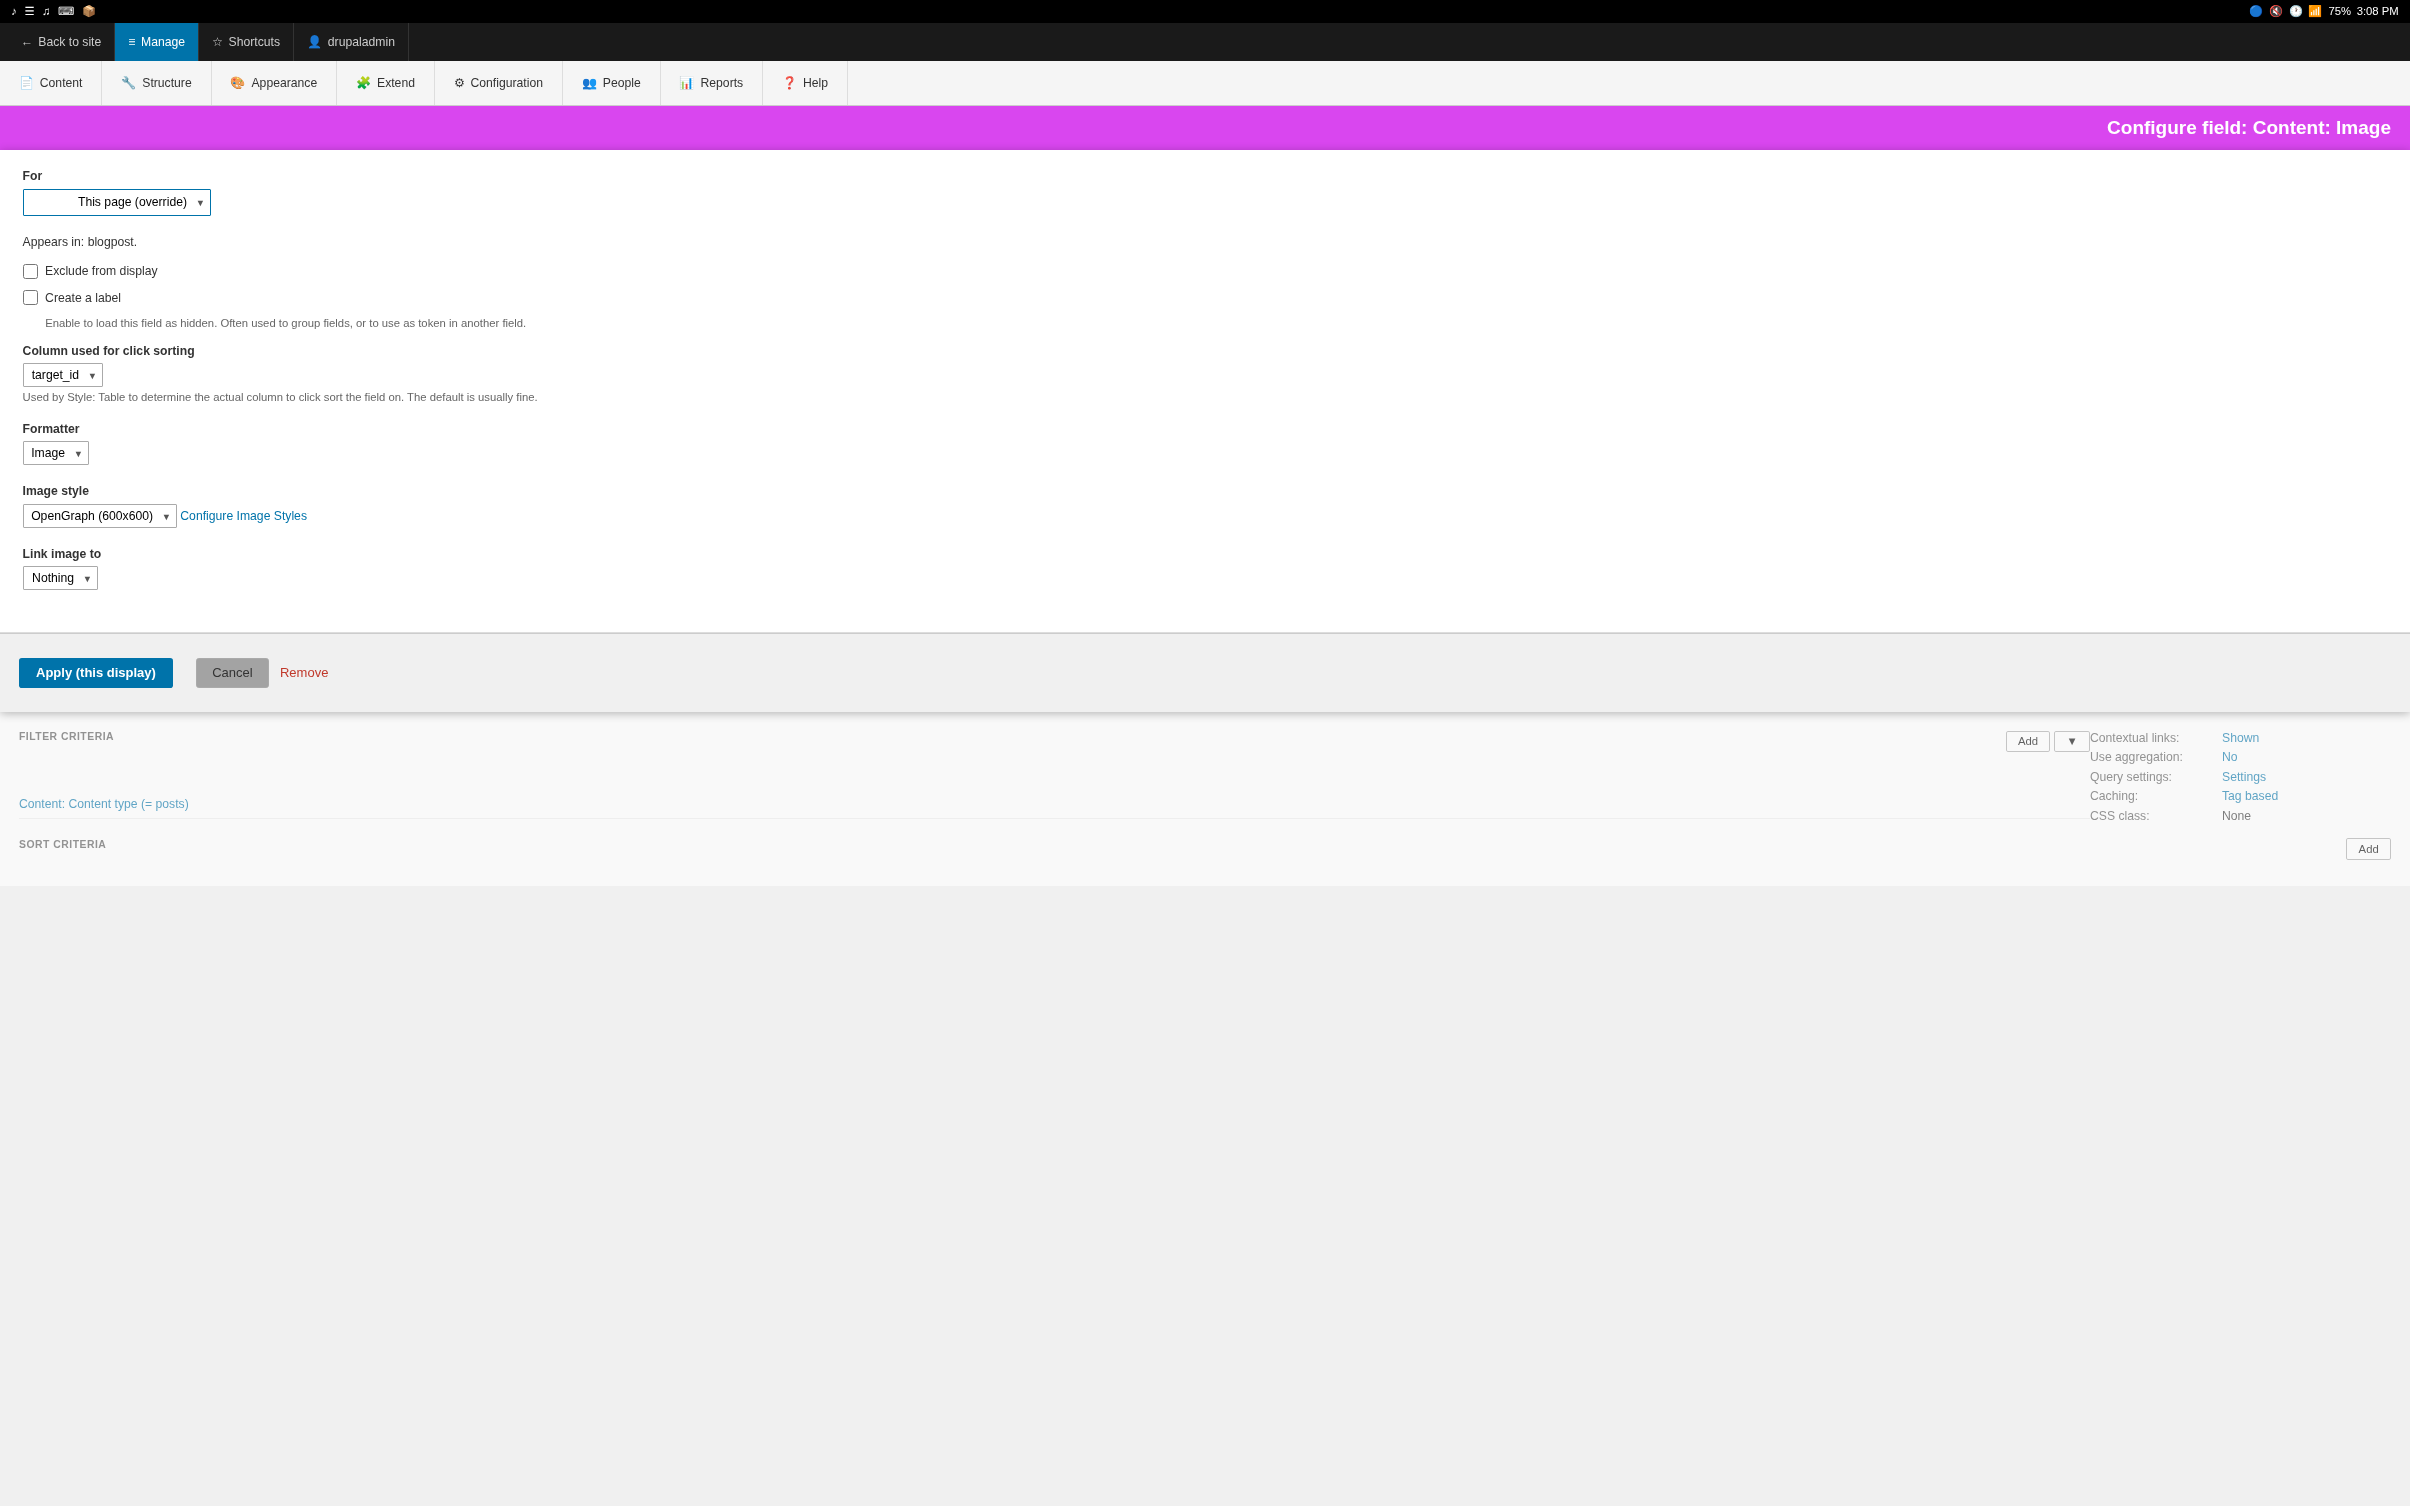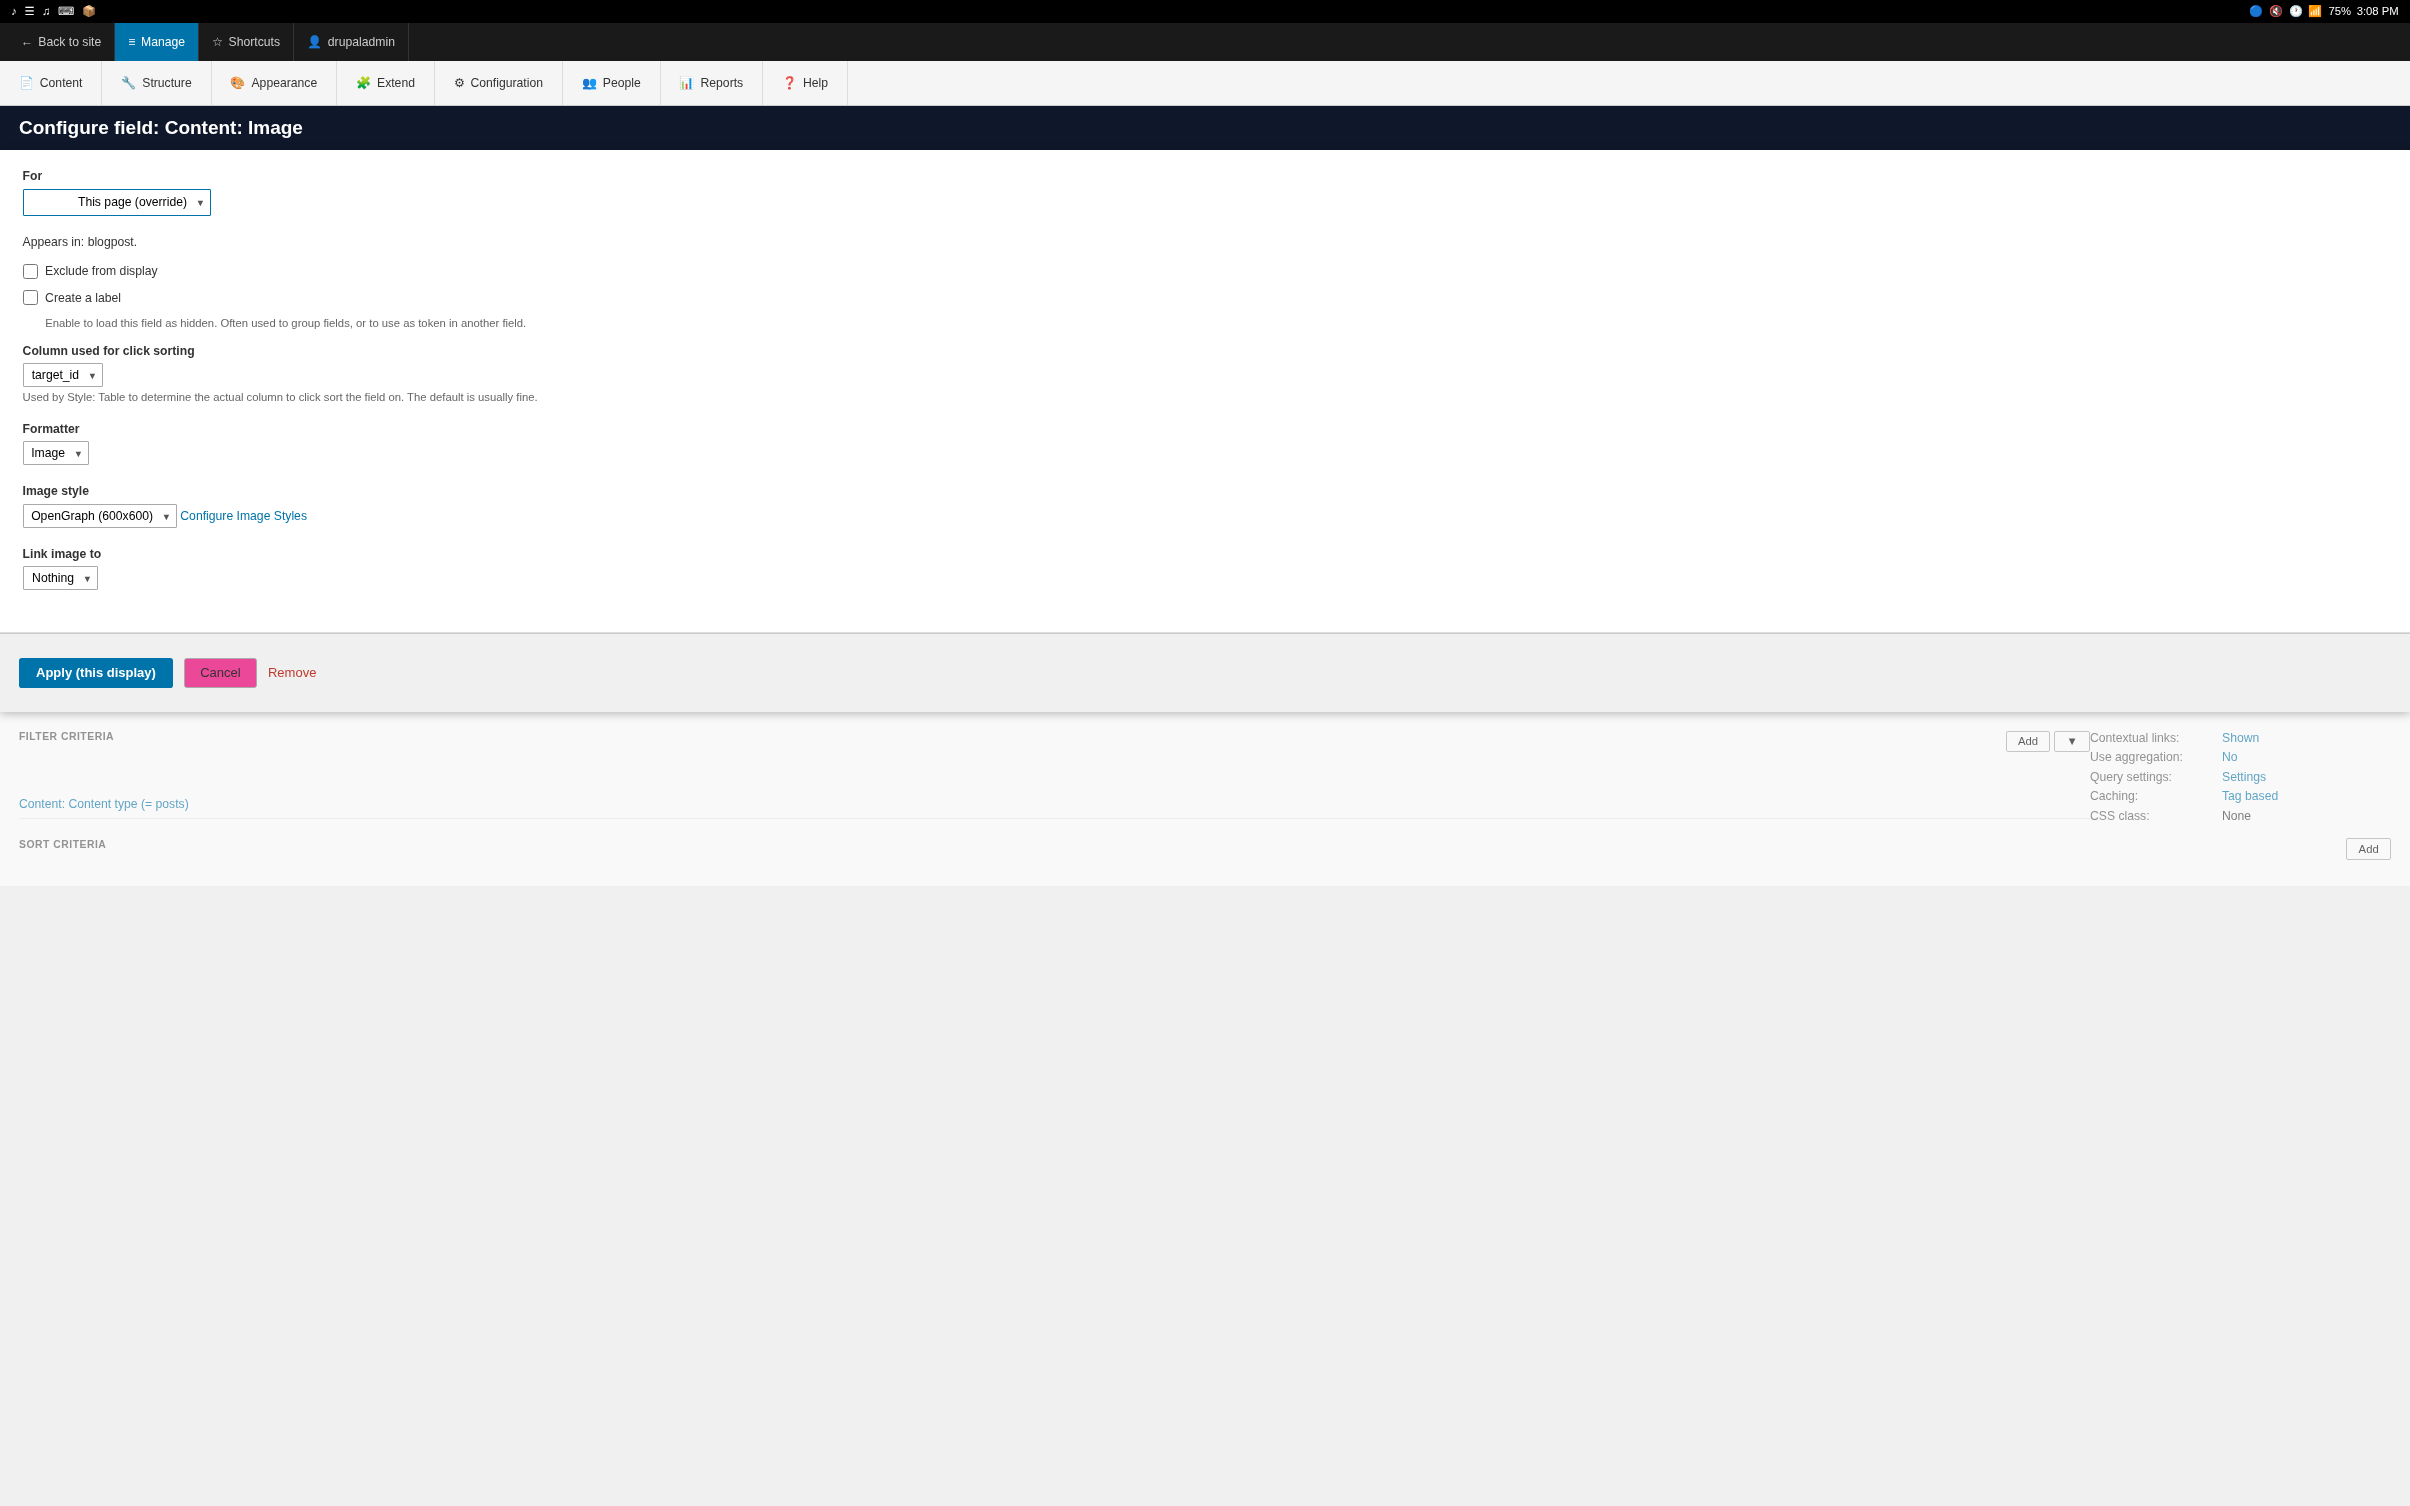--- a/index.html
+++ b/index.html
@@ -60,25 +60,26 @@
       cursor: pointer;
       font-size: 12.2px;
       color: #333;
       white-space: nowrap;
       border-right: 0.9px solid #ddd;
       text-decoration: none;
     }
 
     
     .page-header {
-      background: #0f172a;
+      background: #d946ef;
       color: #fff;
       padding: 11.3px 19px;
       font-size: 19px;
       font-weight: bold;
+      text-align: right;
     }
 
     
     .configure-dialog {
       background: #fff;
       margin: 0;
       padding: 19px 22.6px 22.6px;
       border-bottom: 0.9px solid #ddd;
       position: relative;
       z-index: 10;
@@ -183,27 +184,28 @@
       background: #0073aa;
       color: #fff;
       border: none;
       padding: 7.5px 17px;
       font-size: 13px;
       border-radius: 2.8px;
       cursor: pointer;
       font-weight: bold;
     }
     .btn-cancel {
-      background: #ec4899;
+      background: #a3a3a3;
       color: #333;
       border: 0.9px solid #aaa;
       padding: 6.6px 15px;
       font-size: 13px;
       border-radius: 2.8px;
       cursor: pointer;
+      margin-left: 12px;
     }
     .btn-remove {
       background: none;
       color: #c0392b;
       border: none;
       font-size: 13px;
       cursor: pointer;
       text-decoration: none;
     }
 

